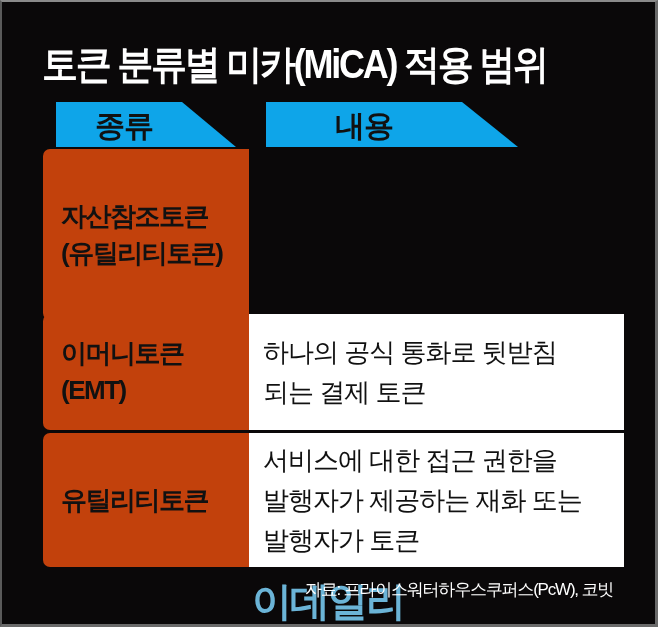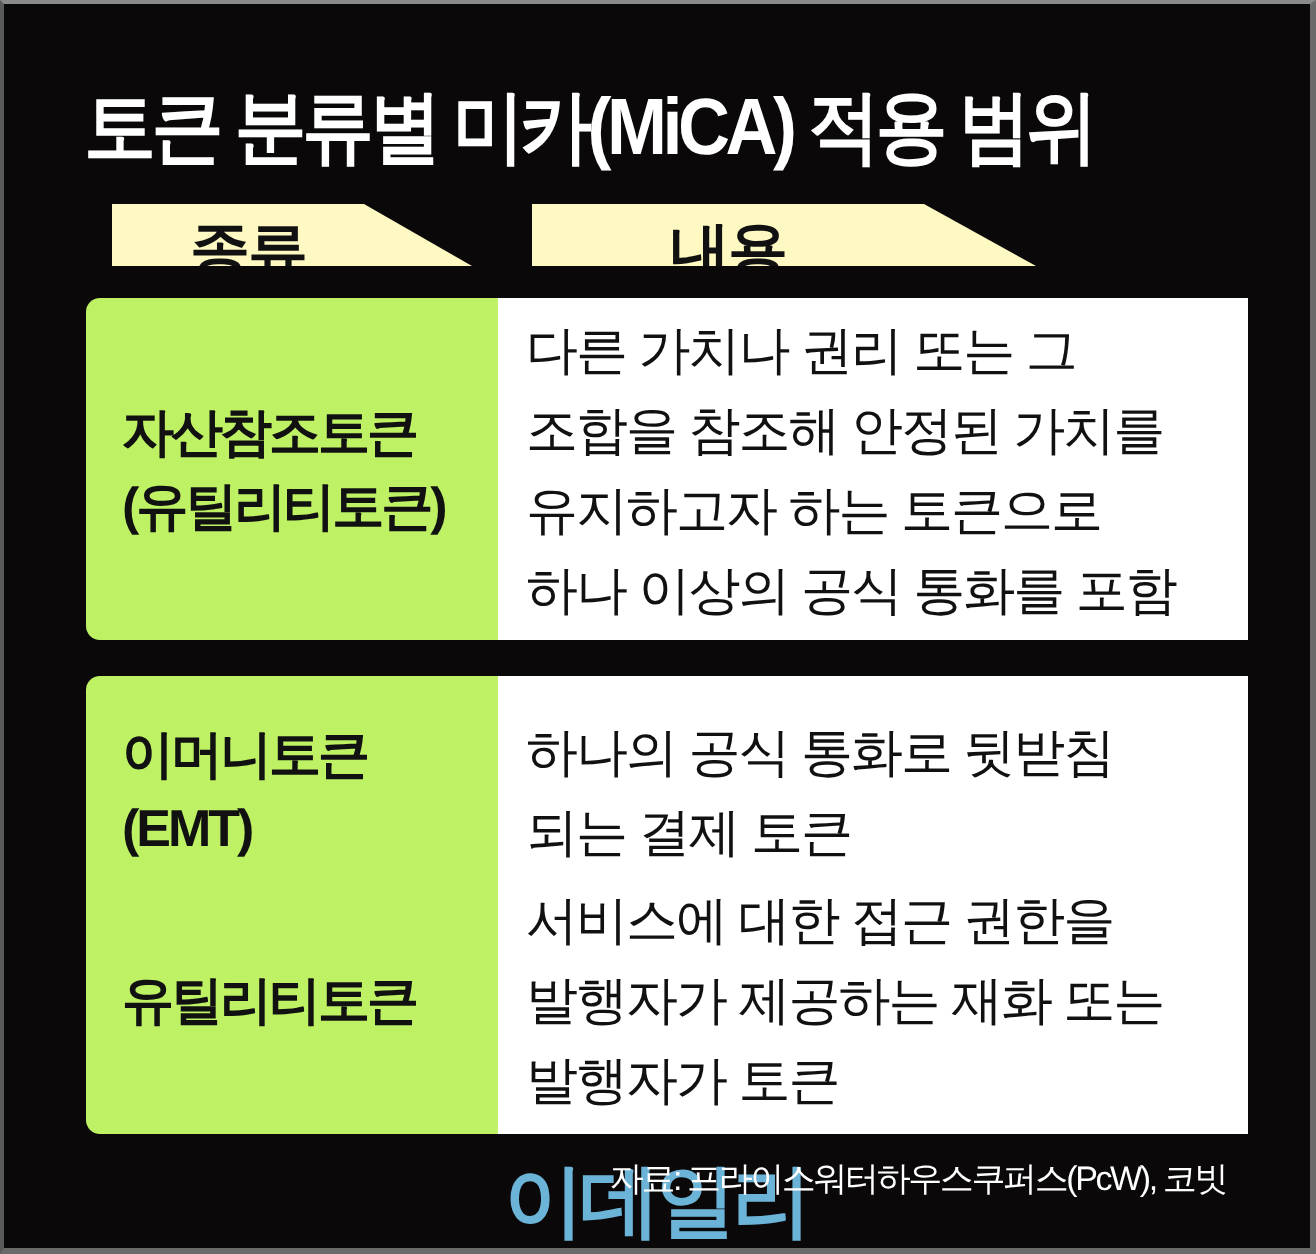--- a/index.html
+++ b/index.html
@@ -17,22 +17,22 @@
     .title {
       position: absolute; left: 40px; top: 36px; width: 560px;
       color: #ffffff;
       font-family: "Liberation Sans", "DejaVu Sans", sans-serif;
       font-weight: bold; font-size: 40px; line-height: 52px;
       letter-spacing: -2.5px;
       transform: scaleX(0.9); transform-origin: left center;
       white-space: nowrap;
     }
     .tab {
-      position: absolute; top: 100px; height: 31px;
-      background: #fef9c3;
+      position: absolute; top: 100px; height: 45px;
+      background: #0ea5e9;
     }
     .tab-type {
       left: 54px; width: 180px;
       clip-path: polygon(0 0, 126px 0, 180px 100%, 0 100%);
     }
     .tab-content {
       left: 264px; width: 252px;
       clip-path: polygon(0 0, 196px 0, 252px 100%, 0 100%);
     }
     .tab-label {
@@ -44,24 +44,24 @@
     .tab-type .tab-label { left: 18px; width: 100px; text-align: center; }
     .tab-content .tab-label { left: 0; width: 196px; text-align: center; }
 
     .row {
       position: absolute; left: 41px; width: 581px;
       display: flex;
       border-radius: 7px 0 0 7px;
       overflow: hidden;
     }
     .row-1 { top: 147px; height: 171px; }
-    .row-2 { top: 336px; height: 116px; }
+    .row-2 { top: 312px; height: 116px; }
     .row-3 { top: 431px; height: 134px; }
     .cell-type {
-      width: 206px; background: #bef264;
+      width: 206px; background: #c2410c;
       display: flex; align-items: center;
       padding-left: 18px;
       color: #111111;
       font-family: "Liberation Sans", "DejaVu Sans", sans-serif;
       font-weight: bold; font-size: 26px; line-height: 37px;
       letter-spacing: -1.5px;
     }
     .cell-type .lines { display: flex; flex-direction: column; }
     .cell-content {
       flex: 1; background: #ffffff;
@@ -104,28 +104,20 @@
     <span class="tab-label">내용</span>
   </div>
 
   <div class="row row-1">
     <div class="cell-type">
       <div class="lines">
         <span class="line">자산참조토큰</span>
         <span class="line">(유틸리티토큰)</span>
       </div>
     </div>
-    <div class="cell-content">
-      <div class="lines">
-        <span class="line">다른 가치나 권리 또는 그</span>
-        <span class="line">조합을 참조해 안정된 가치를</span>
-        <span class="line">유지하고자 하는 토큰으로</span>
-        <span class="line">하나 이상의 공식 통화를 포함</span>
-      </div>
-    </div>
   </div>
 
   <div class="row row-2">
     <div class="cell-type">
       <div class="lines">
         <span class="line">이머니토큰</span>
         <span class="line">(EMT)</span>
       </div>
     </div>
     <div class="cell-content">

